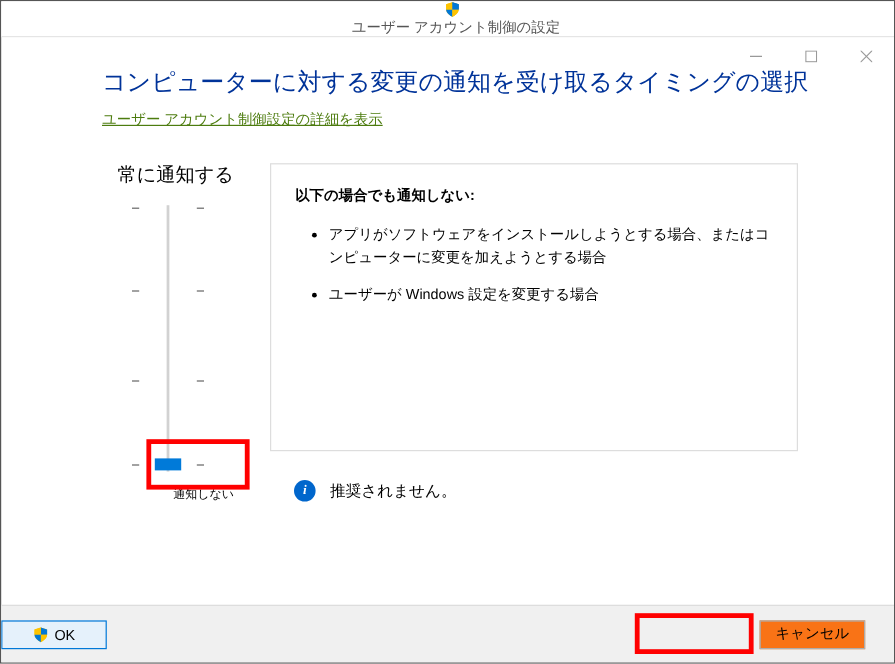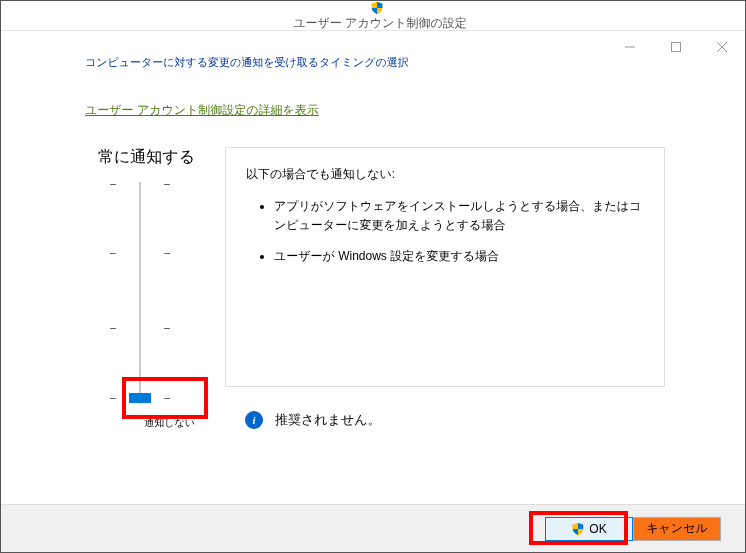--- a/index.html
+++ b/index.html
@@ -35,22 +35,22 @@
   display: flex;
   align-items: center;
   justify-content: center;
   color: #999;
 }
 .content {
   padding: 24px 38px 0 84px;
 }
 .heading {
   color: #003399;
-  font-size: 11px;
-  margin-bottom: 32px;
+  font-size: 20px;
+  margin-bottom: 9px;
 }
 .desc {
   color: #000;
   font-size: 12px;
   margin-bottom: 4px;
 }
 .link {
   color: #4d7c0f;
   text-decoration: underline;
   font-size: 12px;
@@ -129,21 +129,21 @@
   margin-left: 30px;
 }
 .info-box {
   border: 1px solid #ddd;
   padding: 18px 20px 30px 20px;
   width: 440px;
   height: 240px;
 }
 .info-title {
   font-size: 12px;
-  font-weight: normal;
+  font-weight: bold;
   margin-bottom: 14px;
 }
 .info-list {
   list-style: disc;
   padding-left: 28px;
 }
 .info-list li {
   font-size: 12px;
   margin-bottom: 12px;
   line-height: 1.6;
@@ -175,21 +175,21 @@
 .footer {
   position: absolute;
   bottom: 0;
   left: 0;
   right: 0;
   height: 48px;
   background: #f0f0f0;
   border-top: 1px solid #ddd;
   display: flex;
   align-items: center;
-  justify-content: flex-end;
+  justify-content: space-between;
   padding-right: 24px;
 }
 .btn {
   height: 24px;
   min-width: 88px;
   border: 1px solid #adadad;
   background: #f97316;
   font-size: 12px;
   padding: 0 12px;
   cursor: pointer;

